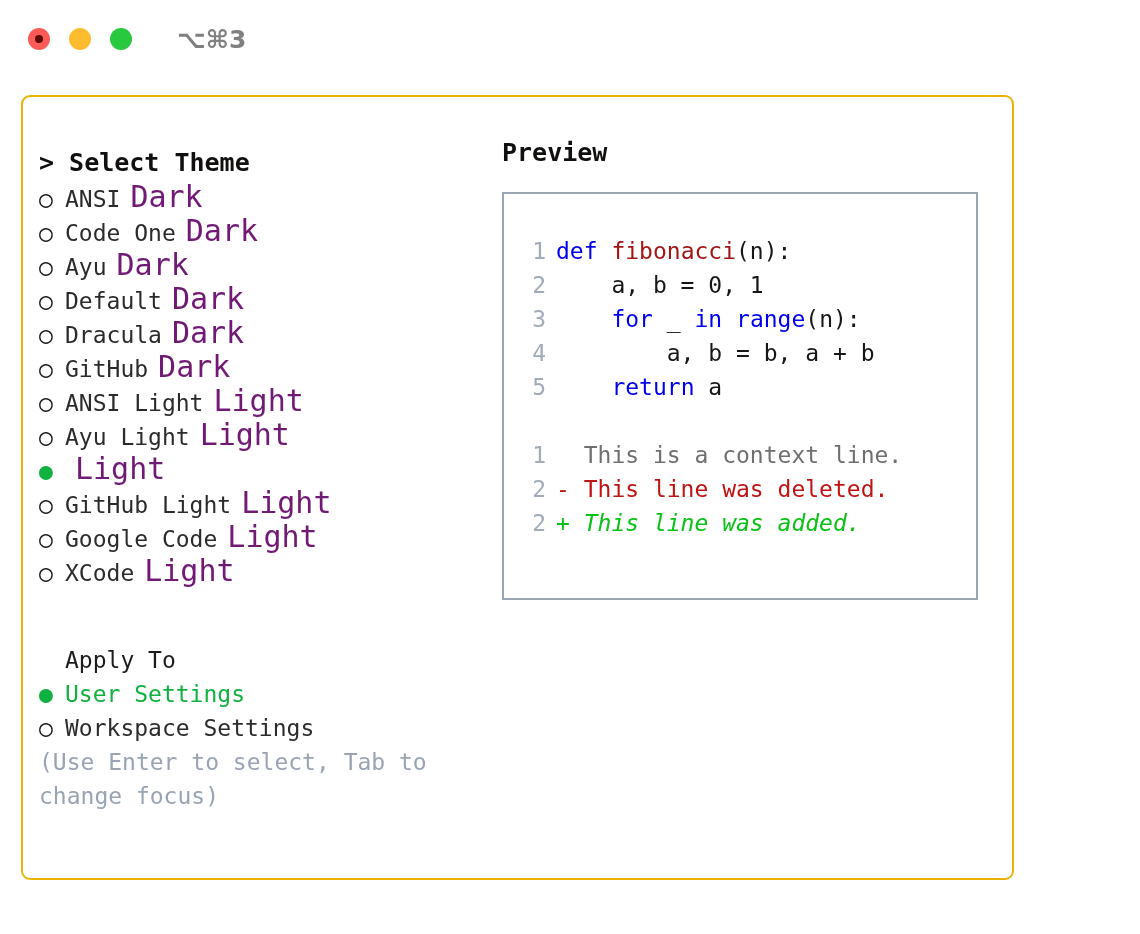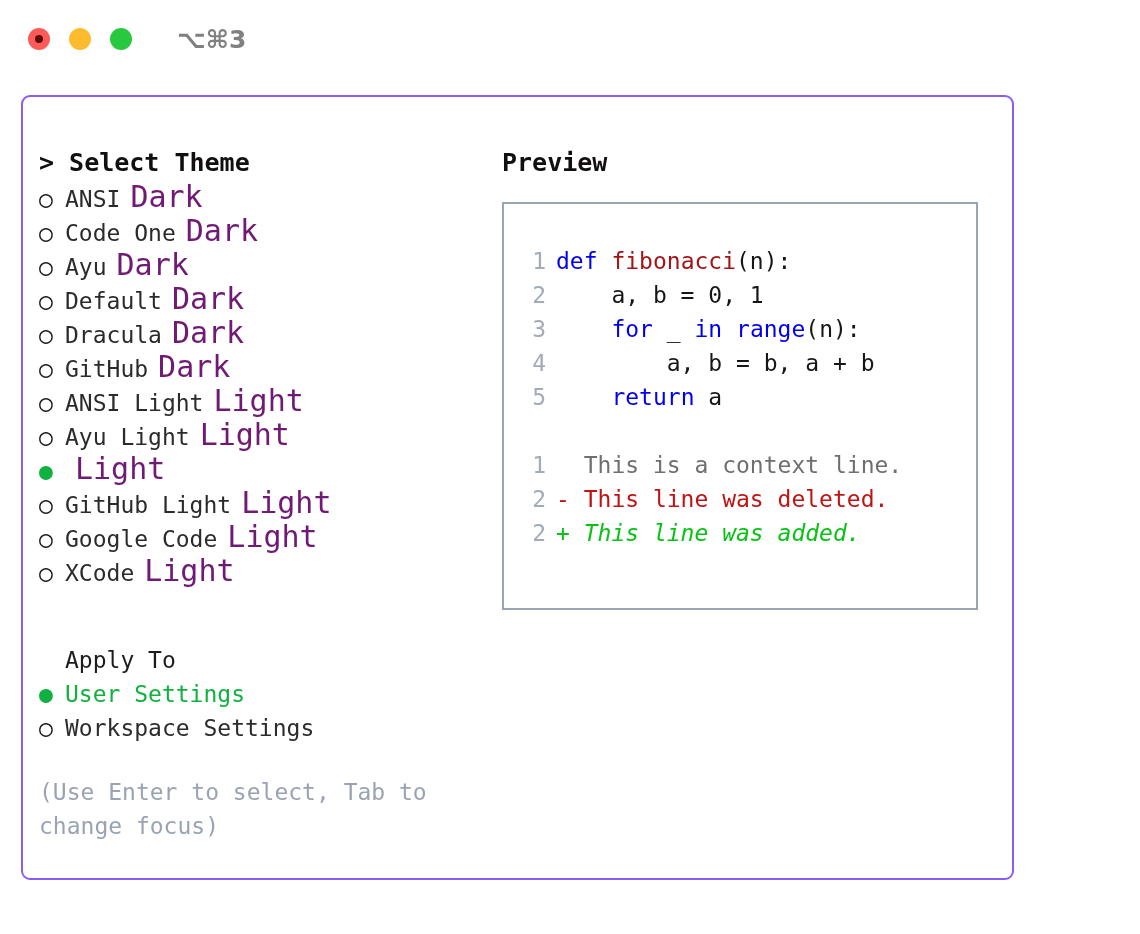--- a/index.html
+++ b/index.html
@@ -68,21 +68,21 @@
     line-height: 1;
   }
 
   
   #main-panel {
     position: absolute;
     left: 21px;
     top: 95px;
     width: 993px;
     height: 785px;
-    border: 2px solid #8b5cf6;
+    border: 2px solid #eab308;
     border-radius: 9px;
     box-sizing: border-box;
     background: #ffffff;
   }
 
   #panel-inner {
     position: relative;
     width: 100%;
     height: 100%;
   }
@@ -142,32 +142,31 @@
     font-size: 23px;
     color: #1c1c1c;
     line-height: 34px;
     height: 34px;
     padding-left: 26px;
     white-space: pre;
     margin-top: 19px;
   }
 
   #hint-block {
-    margin-top: 30px;
     font-size: 23px;
     color: #99a3b2;
     line-height: 34px;
     width: 410px;
   }
 
   
   #preview-column {
     position: absolute;
     left: 479px;
-    top: 49px;
+    top: 39px;
     width: 490px;
   }
   #preview-title {
     font-size: 25px;
     font-weight: bold;
     color: #12100f;
     line-height: 34px;
     margin-bottom: 22px;
   }
 

